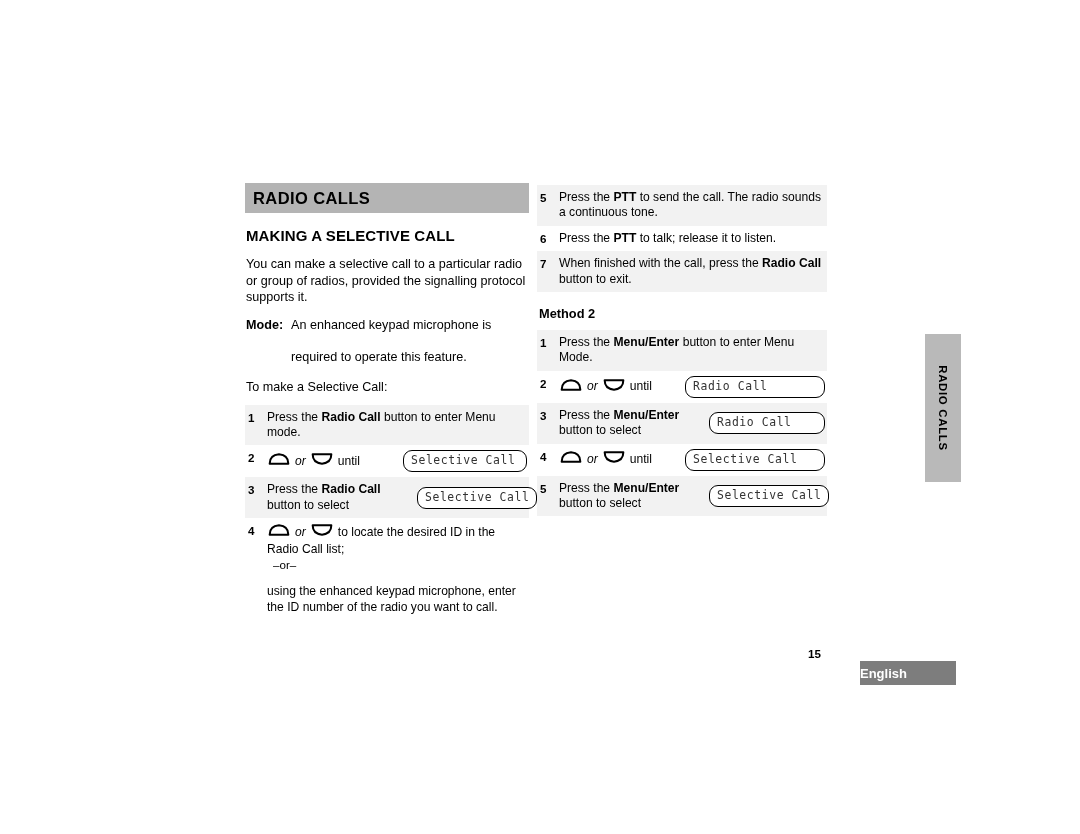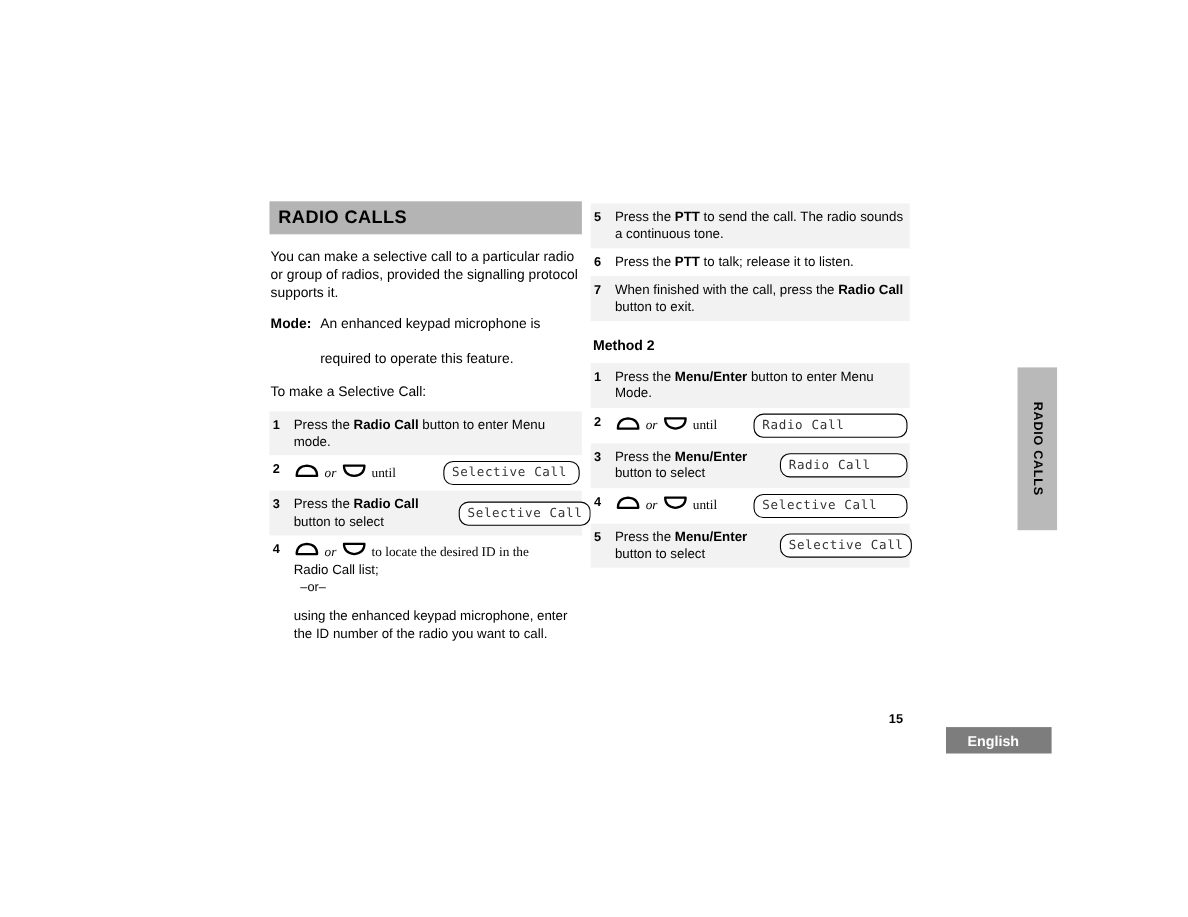--- a/index.html
+++ b/index.html
@@ -137,21 +137,20 @@
   }
   .step-text-col {
     flex: 0 0 auto;
     max-width: 150px;
   }
   .nav-line {
     display: flex;
     align-items: center;
     gap: 0px;
     white-space: nowrap;
-    font-family: Liberation Serif, serif;
   }
   .nav-line .it { font-style: italic; padding: 0 4px; }
   .nav-line .tail { padding-left: 4px; }
 
   b { font-weight: bold; }
 
   
   .icon-dome { display: inline-block; vertical-align: middle; }
 
   
@@ -216,36 +215,37 @@
     left: 860px;
     top: 661px;
     width: 96px;
     height: 24px;
     background: #7d7d7d;
     color: #ffffff;
     font-size: 13px;
     font-weight: bold;
     display: flex;
     align-items: center;
-    justify-content: center;
+    justify-content: flex-start;
     padding-right: 10px;
     box-sizing: border-box;
   }
 </style>
 </head>
 <body>
 
 <div class="page">
 
   <div class="col-left">
 
     <div class="chapter-bar">
       <span class="title">RADIO CALLS</span>
     </div>
 
+    <div class="section-title">MAKING A SELECTIVE CALL</div>
 
     <div class="intro">You can make a selective call to a particular radio or group of radios, provided the signalling protocol supports it.</div>
 
     <div class="note-block">
       <span class="note-label">Mode:</span>
       <span class="note-text">
         <span>An enhanced keypad microphone is</span>
         <span class="l2">required to operate this feature.</span>
       </span>
     </div>

